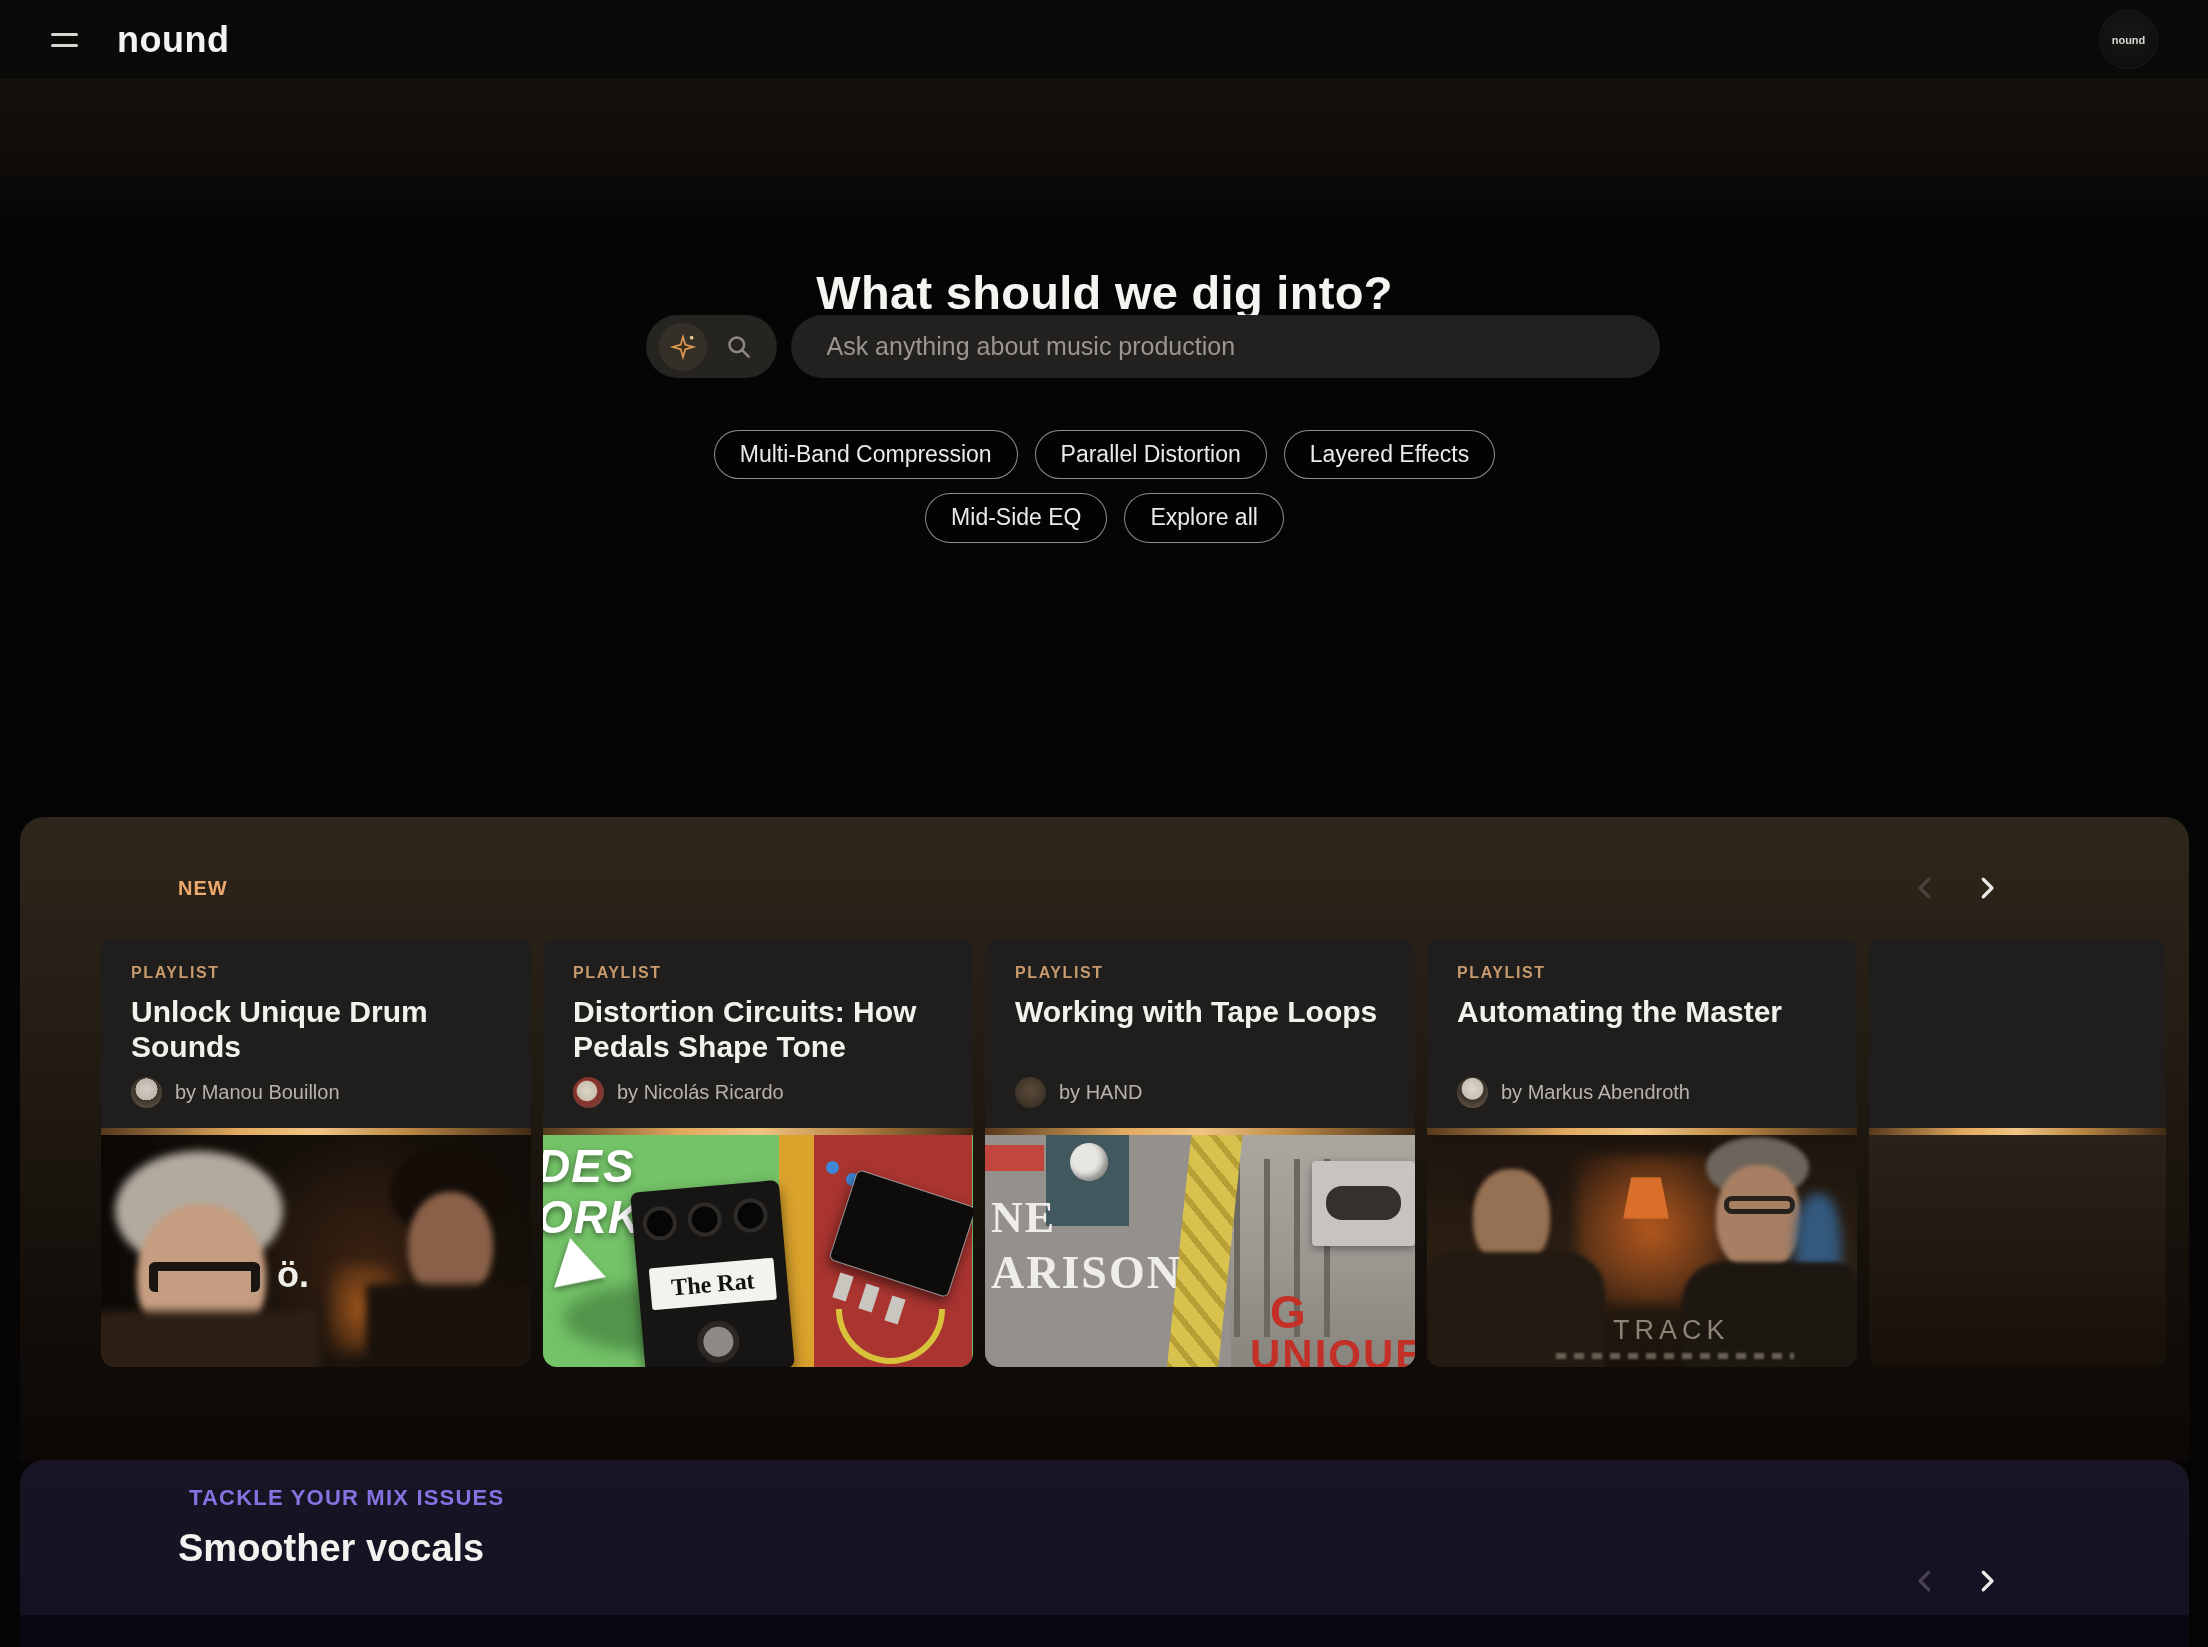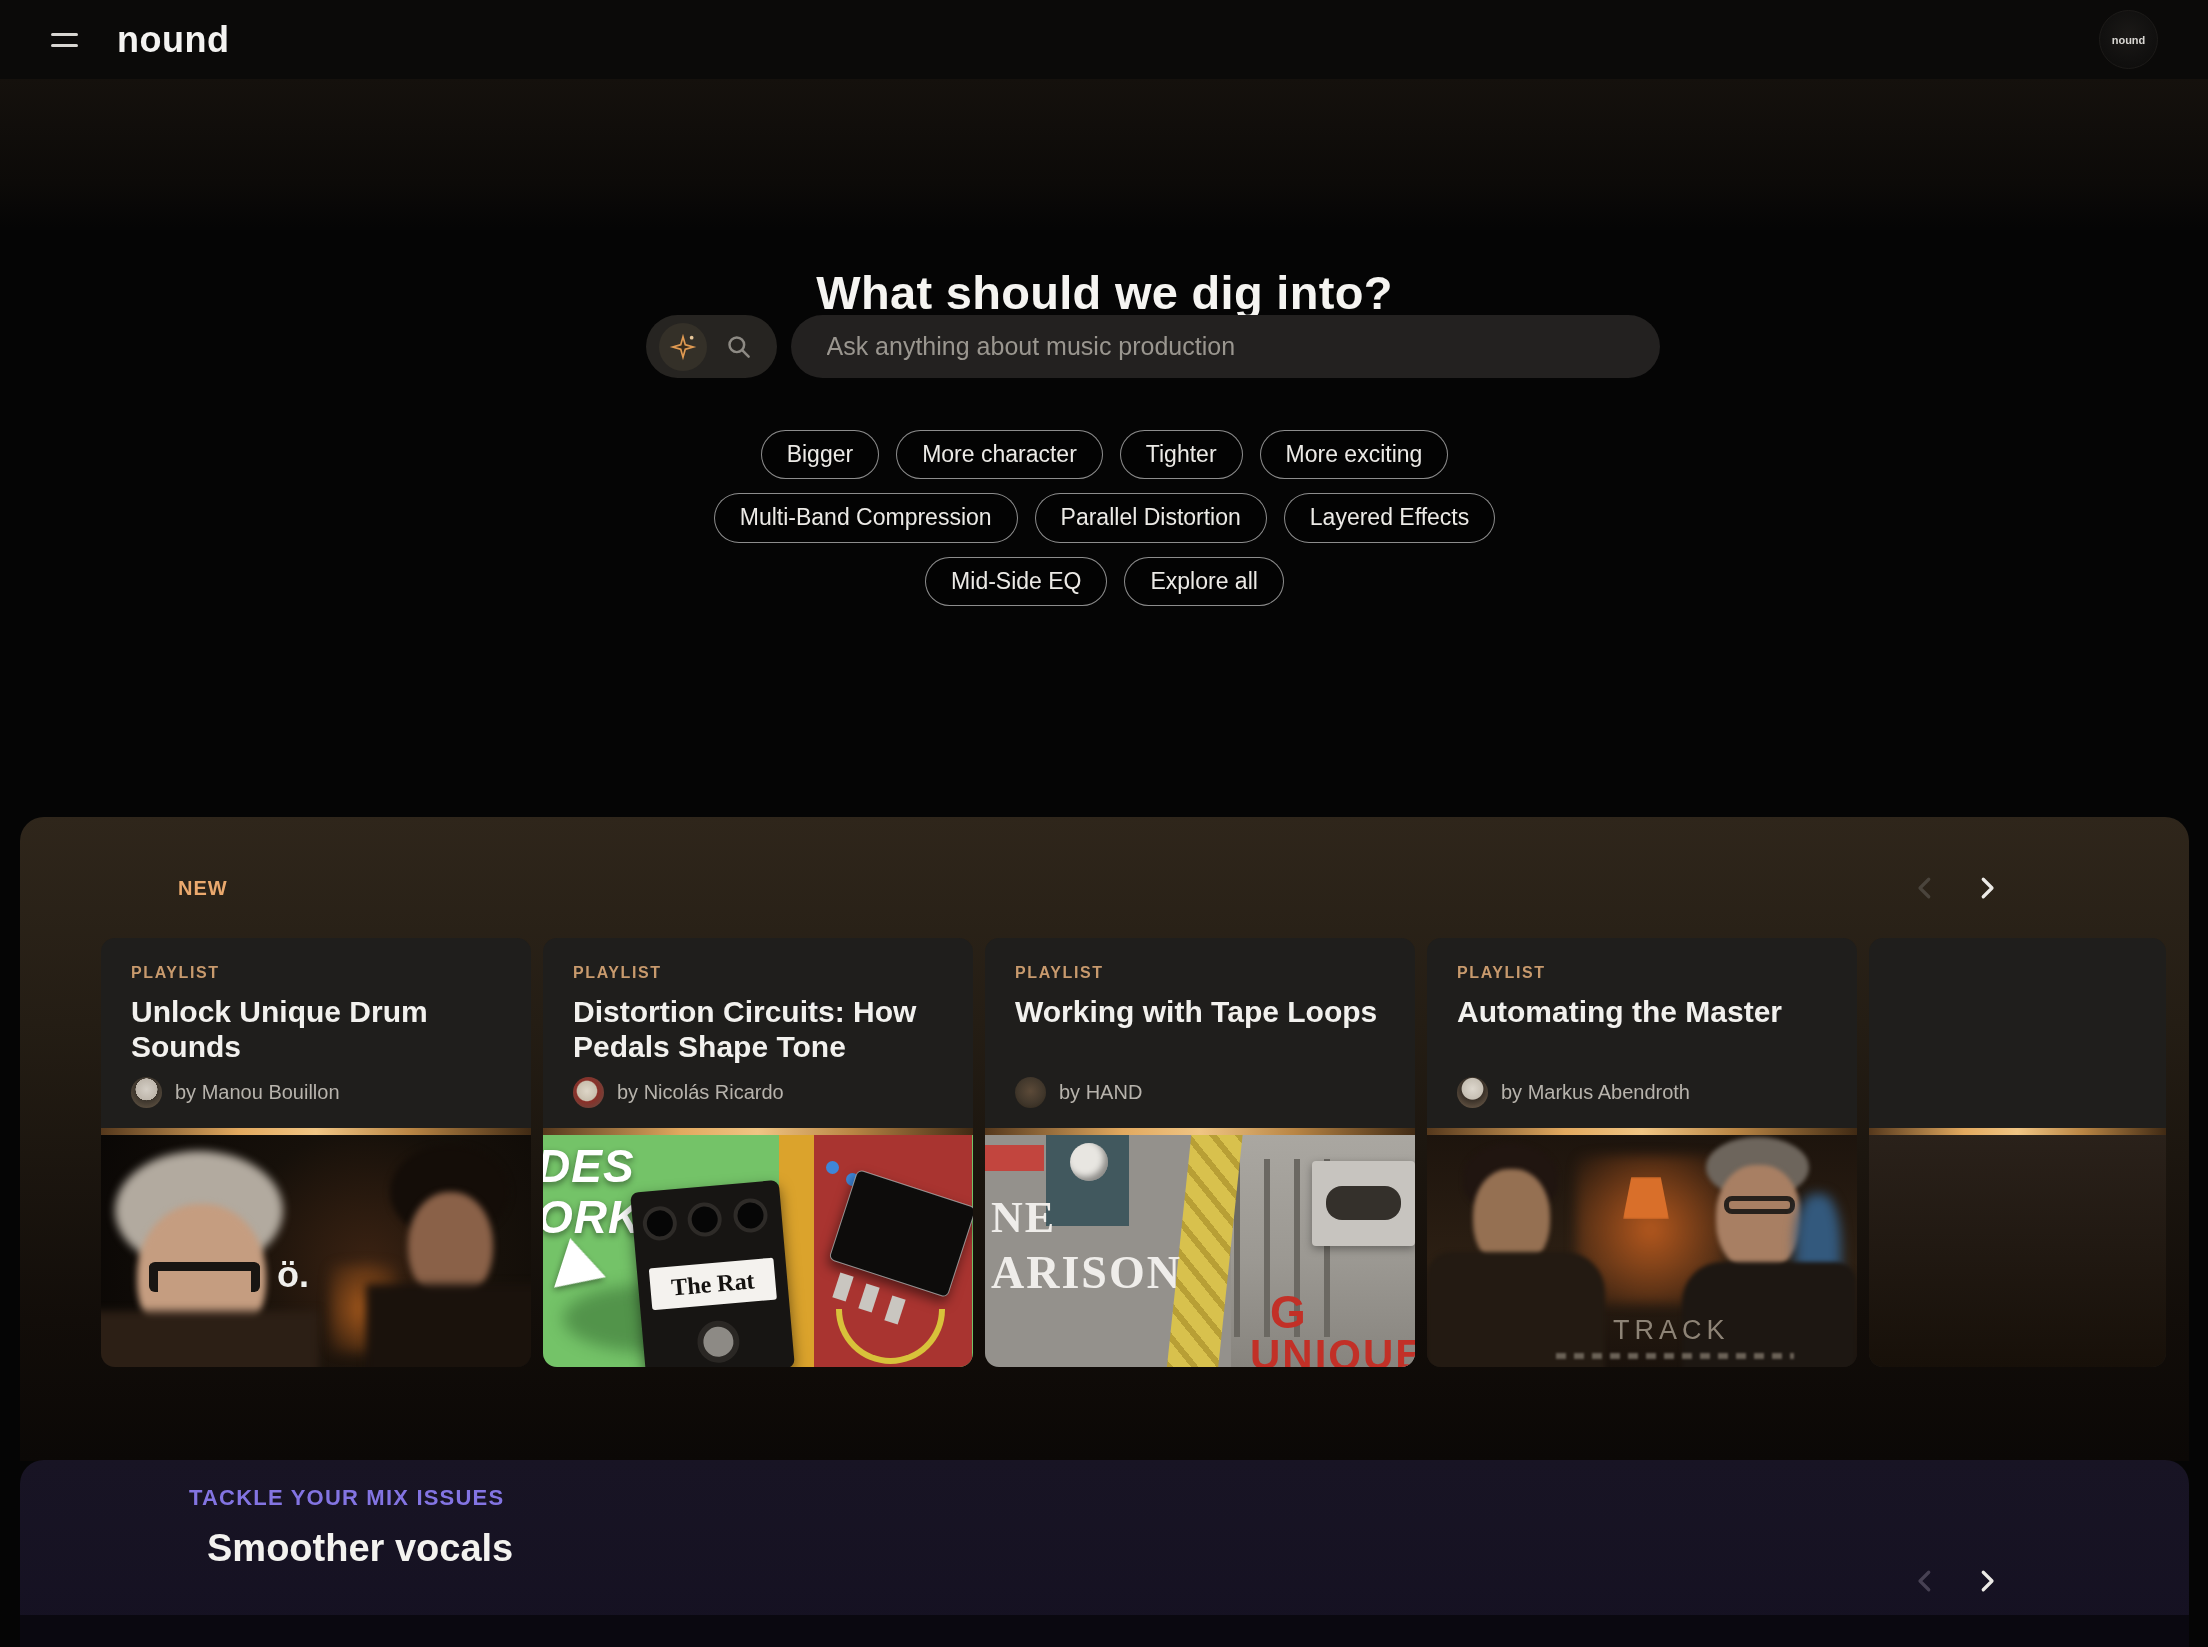--- a/index.html
+++ b/index.html
@@ -120,21 +120,21 @@
   .t4 .track{left:186px;top:180px;color:#8d8376;font-size:27px;font-weight:400;letter-spacing:5px;filter:blur(0.6px);}
   .t4 .caption{left:129px;top:218px;width:238px;height:6px;background:repeating-linear-gradient(90deg,#6a6156 0 10px,rgba(0,0,0,0) 10px 18px);filter:blur(1px);}
 
   
   .card.partial{width:297px;flex:0 0 297px;}
   .card.partial .thumbp{height:232px;background:linear-gradient(180deg,#2a211a,#171009);}
 
   
   .mix-section{position:absolute;top:1460px;left:20px;right:20px;height:187px;border-radius:24px 24px 0 0;background:linear-gradient(180deg,#181424 0%,#151122 100%);overflow:hidden;}
   .mix-label{padding:25px 0 0 158px;font-size:22px;font-weight:700;letter-spacing:1.2px;color:#8374e2;margin-left:11px;}
-  .mix-title{padding:16px 0 0 158px;font-size:38px;font-weight:700;color:#f3f2ef;margin-left:29px;}
+  .mix-title{padding:16px 0 0 158px;font-size:38px;font-weight:700;color:#f3f2ef;}
   .mix-arrows{position:absolute;top:103px;right:184px;}
   .mix-strip{position:absolute;bottom:0;left:0;width:100%;height:32px;background:#0a0810;}
 </style>
 </head>
 <body>
 
 <div id="page">
 
   <header class="topbar">
     <button class="hamburger">
@@ -164,26 +164,20 @@
         <svg width="27" height="27" viewBox="0 0 24 24" fill="none" stroke="#8d8a84" stroke-width="2.2" stroke-linecap="round">
           <circle cx="10.5" cy="10.5" r="6.5"></circle>
             <line x1="15.5" y1="15.5" x2="21" y2="21"></line>
         </svg>
       </button>
     </div>
     <input class="search-input" type="text" placeholder="Ask anything about music production" style="">
   </div>
 
   <div class="chips">
-    <div class="chip-row">
-      <button class="chip">Bigger</button>
-      <button class="chip">More character</button>
-      <button class="chip">Tighter</button>
-      <button class="chip">More exciting</button>
-    </div>
     <div class="chip-row">
       <button class="chip">Multi-Band Compression</button>
       <button class="chip">Parallel Distortion</button>
       <button class="chip">Layered Effects</button>
     </div>
     <div class="chip-row">
       <button class="chip">Mid-Side EQ</button>
       <button class="chip">Explore all</button>
     </div>
   </div>

